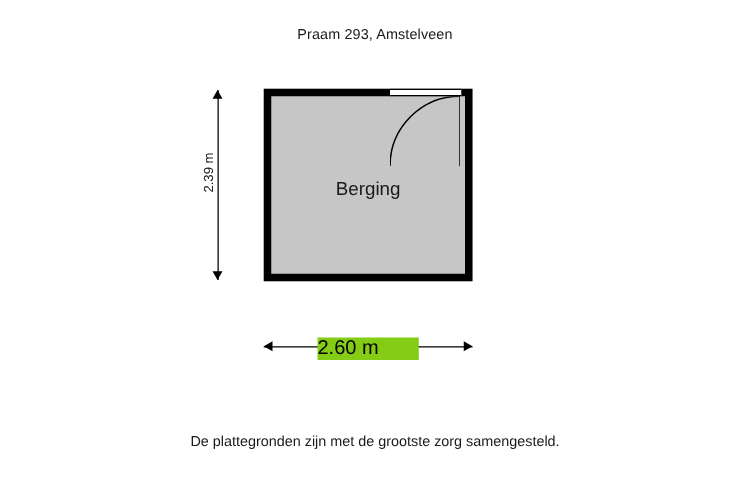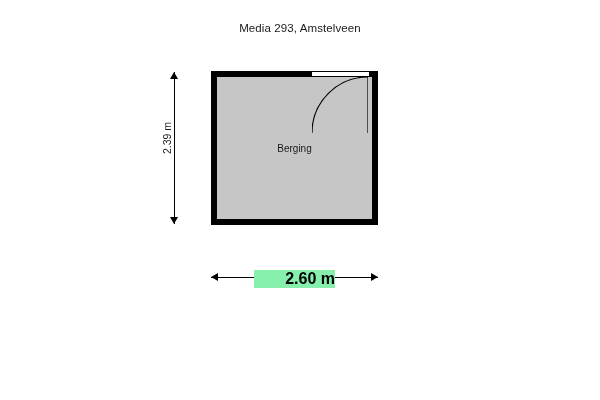--- a/index.html
+++ b/index.html
@@ -67,21 +67,21 @@
     top: 6px;
     width: 56px;
     height: 56px;
   }
   .room-label {
     position: absolute;
     left: 0;
     top: 72px;
     width: 167px;
     text-align: center;
-    font-size: 10px;
+    font-size: 15px;
     color: #1a1a1a;
   }
 
   
   .dim-v {
     position: absolute;
     left: 160px;
     top: 72px;
     width: 30px;
     height: 152px;
@@ -160,23 +160,22 @@
     height: 0;
     border-top: 4.5px solid transparent;
     border-bottom: 4.5px solid transparent;
     border-left: 7px solid #000000;
   }
   .dim-h .label-wrap {
     position: absolute;
     left: 43px;
     top: 7px;
     width: 81px;
-    text-align: right;
-    background: #86efac;
-    font-weight: bold;
+    text-align: left;
+    background: #84cc16;
   }
 
   
   .footer {
     position: absolute;
     left: 0;
     top: 345px;
     width: 600px;
     text-align: center;
     font-size: 11.5px;
@@ -185,21 +184,21 @@
   }
   .footer div {
     width: 600px;
   }
 </style>
 </head>
 <body>
 
 <div class="page">
 
-  <div class="title">Media 293, Amstelveen</div>
+  <div class="title">Praam 293, Amstelveen</div>
 
   <div class="plan">
     <div class="room-outline"></div>
 
     <div class="door-opening"></div>
 
     <div class="door-swing">
       <svg width="56" height="56" viewBox="0 0 56 56">
         <path d="M 56 0 A 56 56 0 0 0 0 56" fill="none" stroke="#000000" stroke-width="1.2"></path>
         <line x1="56" y1="0" x2="56" y2="56" stroke="#000000" stroke-width="1.2"></line>
@@ -219,15 +218,16 @@
   <div class="dim-h">
     <div class="line"></div>
     <div class="arrow-left"></div>
     <div class="arrow-right"></div>
     <div class="label-wrap">
       <span>2.60 m</span>
     </div>
   </div>
 
   <div class="footer">
+    <div>De plattegronden zijn met de grootste zorg samengesteld.</div>
   </div>
 
 </div>
 
 </body></html>

